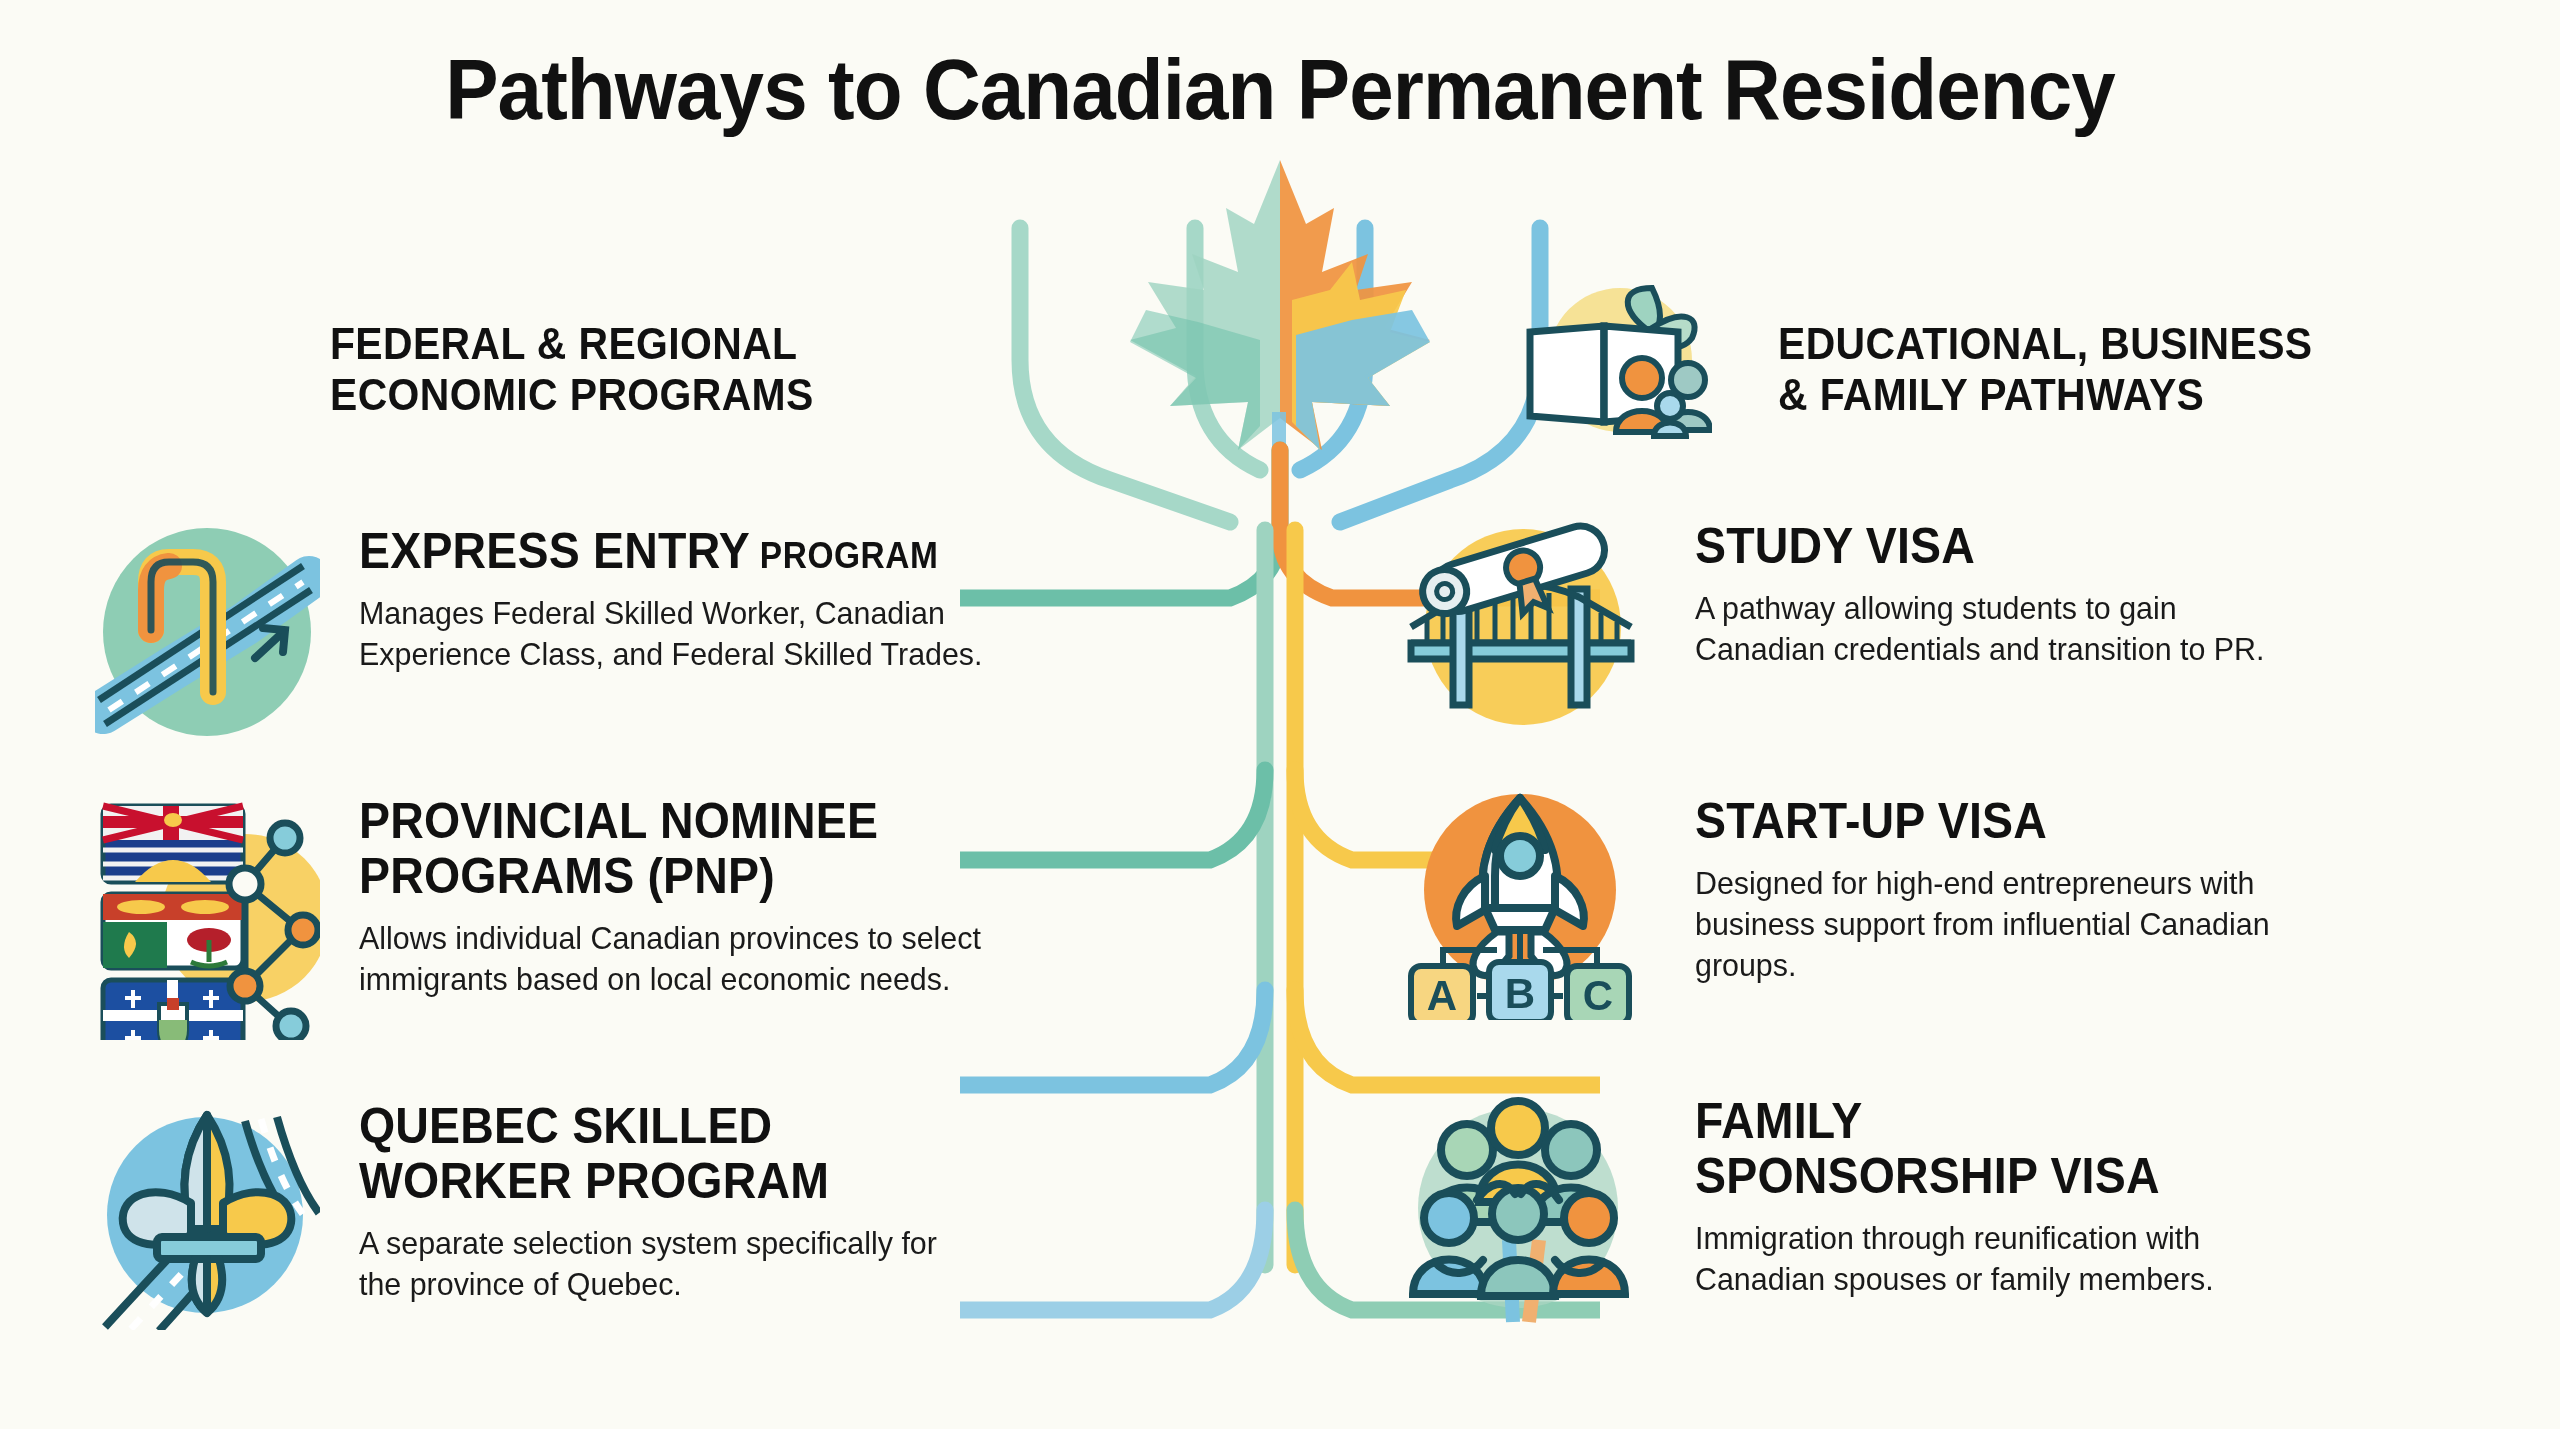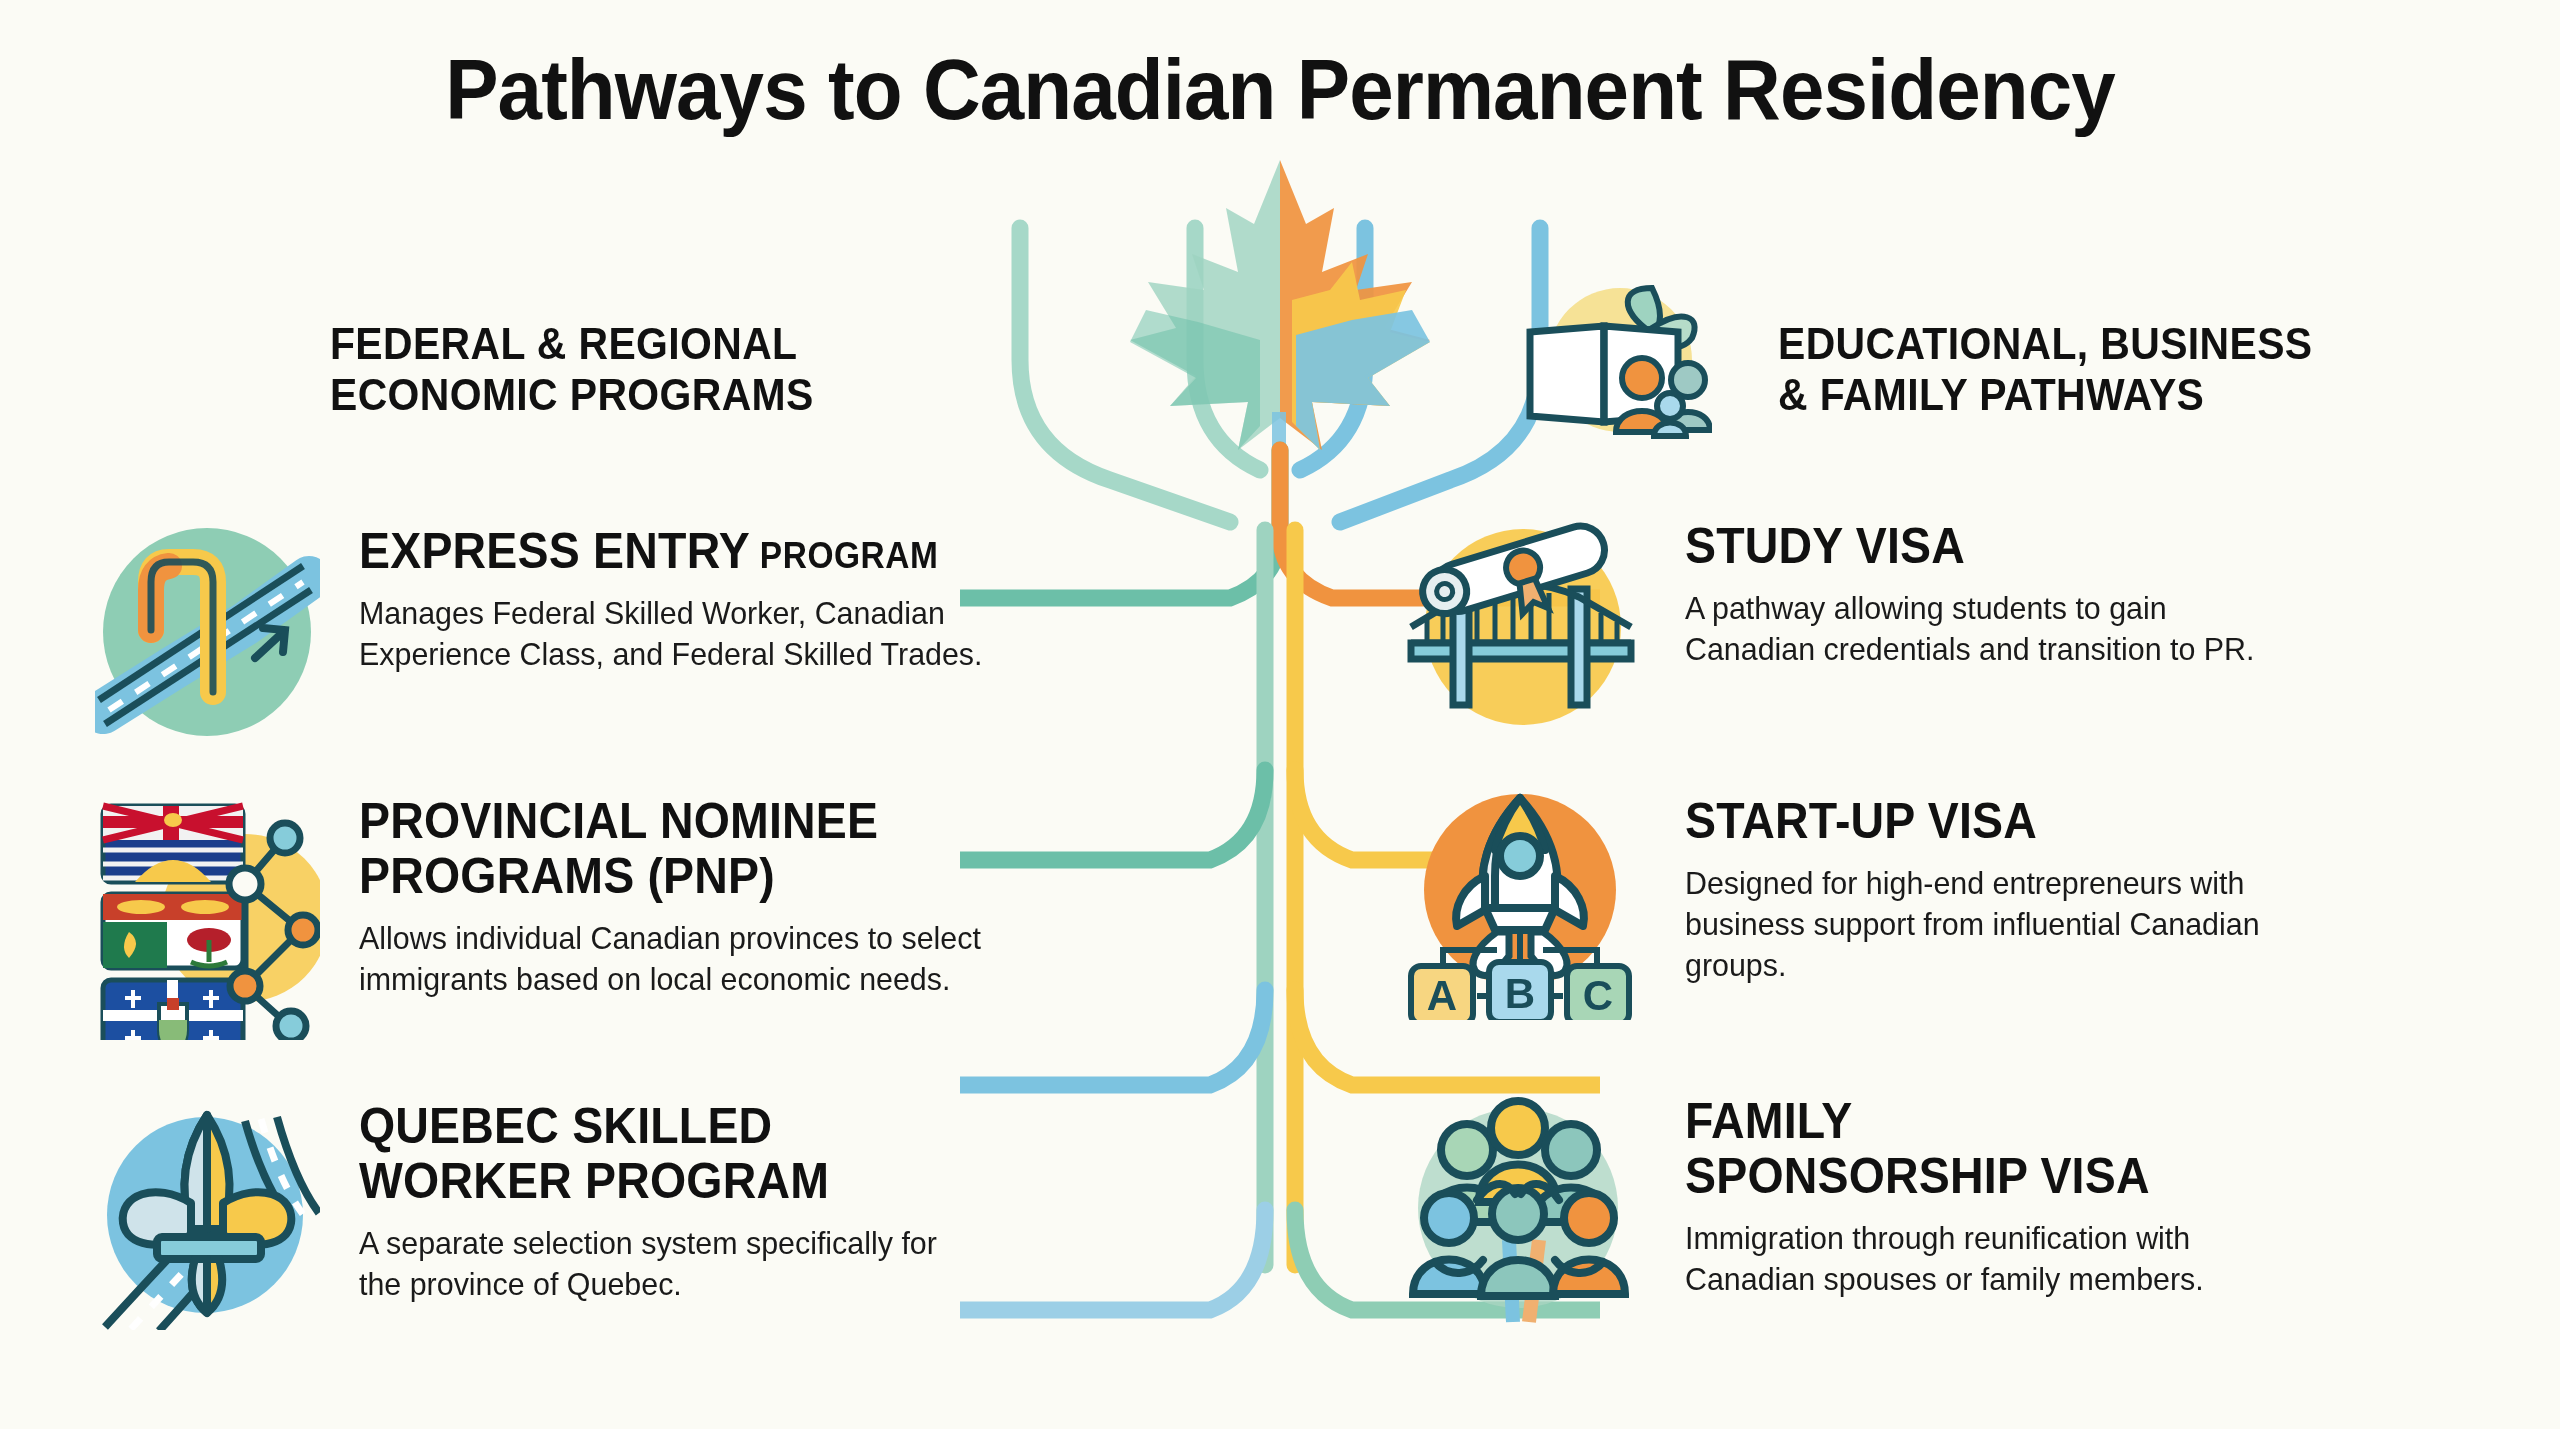--- a/index.html
+++ b/index.html
@@ -71,21 +71,21 @@
   }
 
   
   .L{left:95px;}
   .L .icon{width:225px;height:225px;}
   .L .txt{left:264px;top:4px;width:830px;}
 
   
   .R{left:1405px;}
   .R .icon{width:230px;height:230px;}
-  .R .txt{left:280px;top:4px;width:820px;}
+  .R .txt{left:290px;top:4px;width:820px;}
 
   .r1{top:520px;}
   .r2{top:790px;}
   .r3{top:1095px;}
 
   .rr1{top:515px;}
   .rr2{top:790px;}
   .rr3{top:1090px;}
 </style>
 </head>

